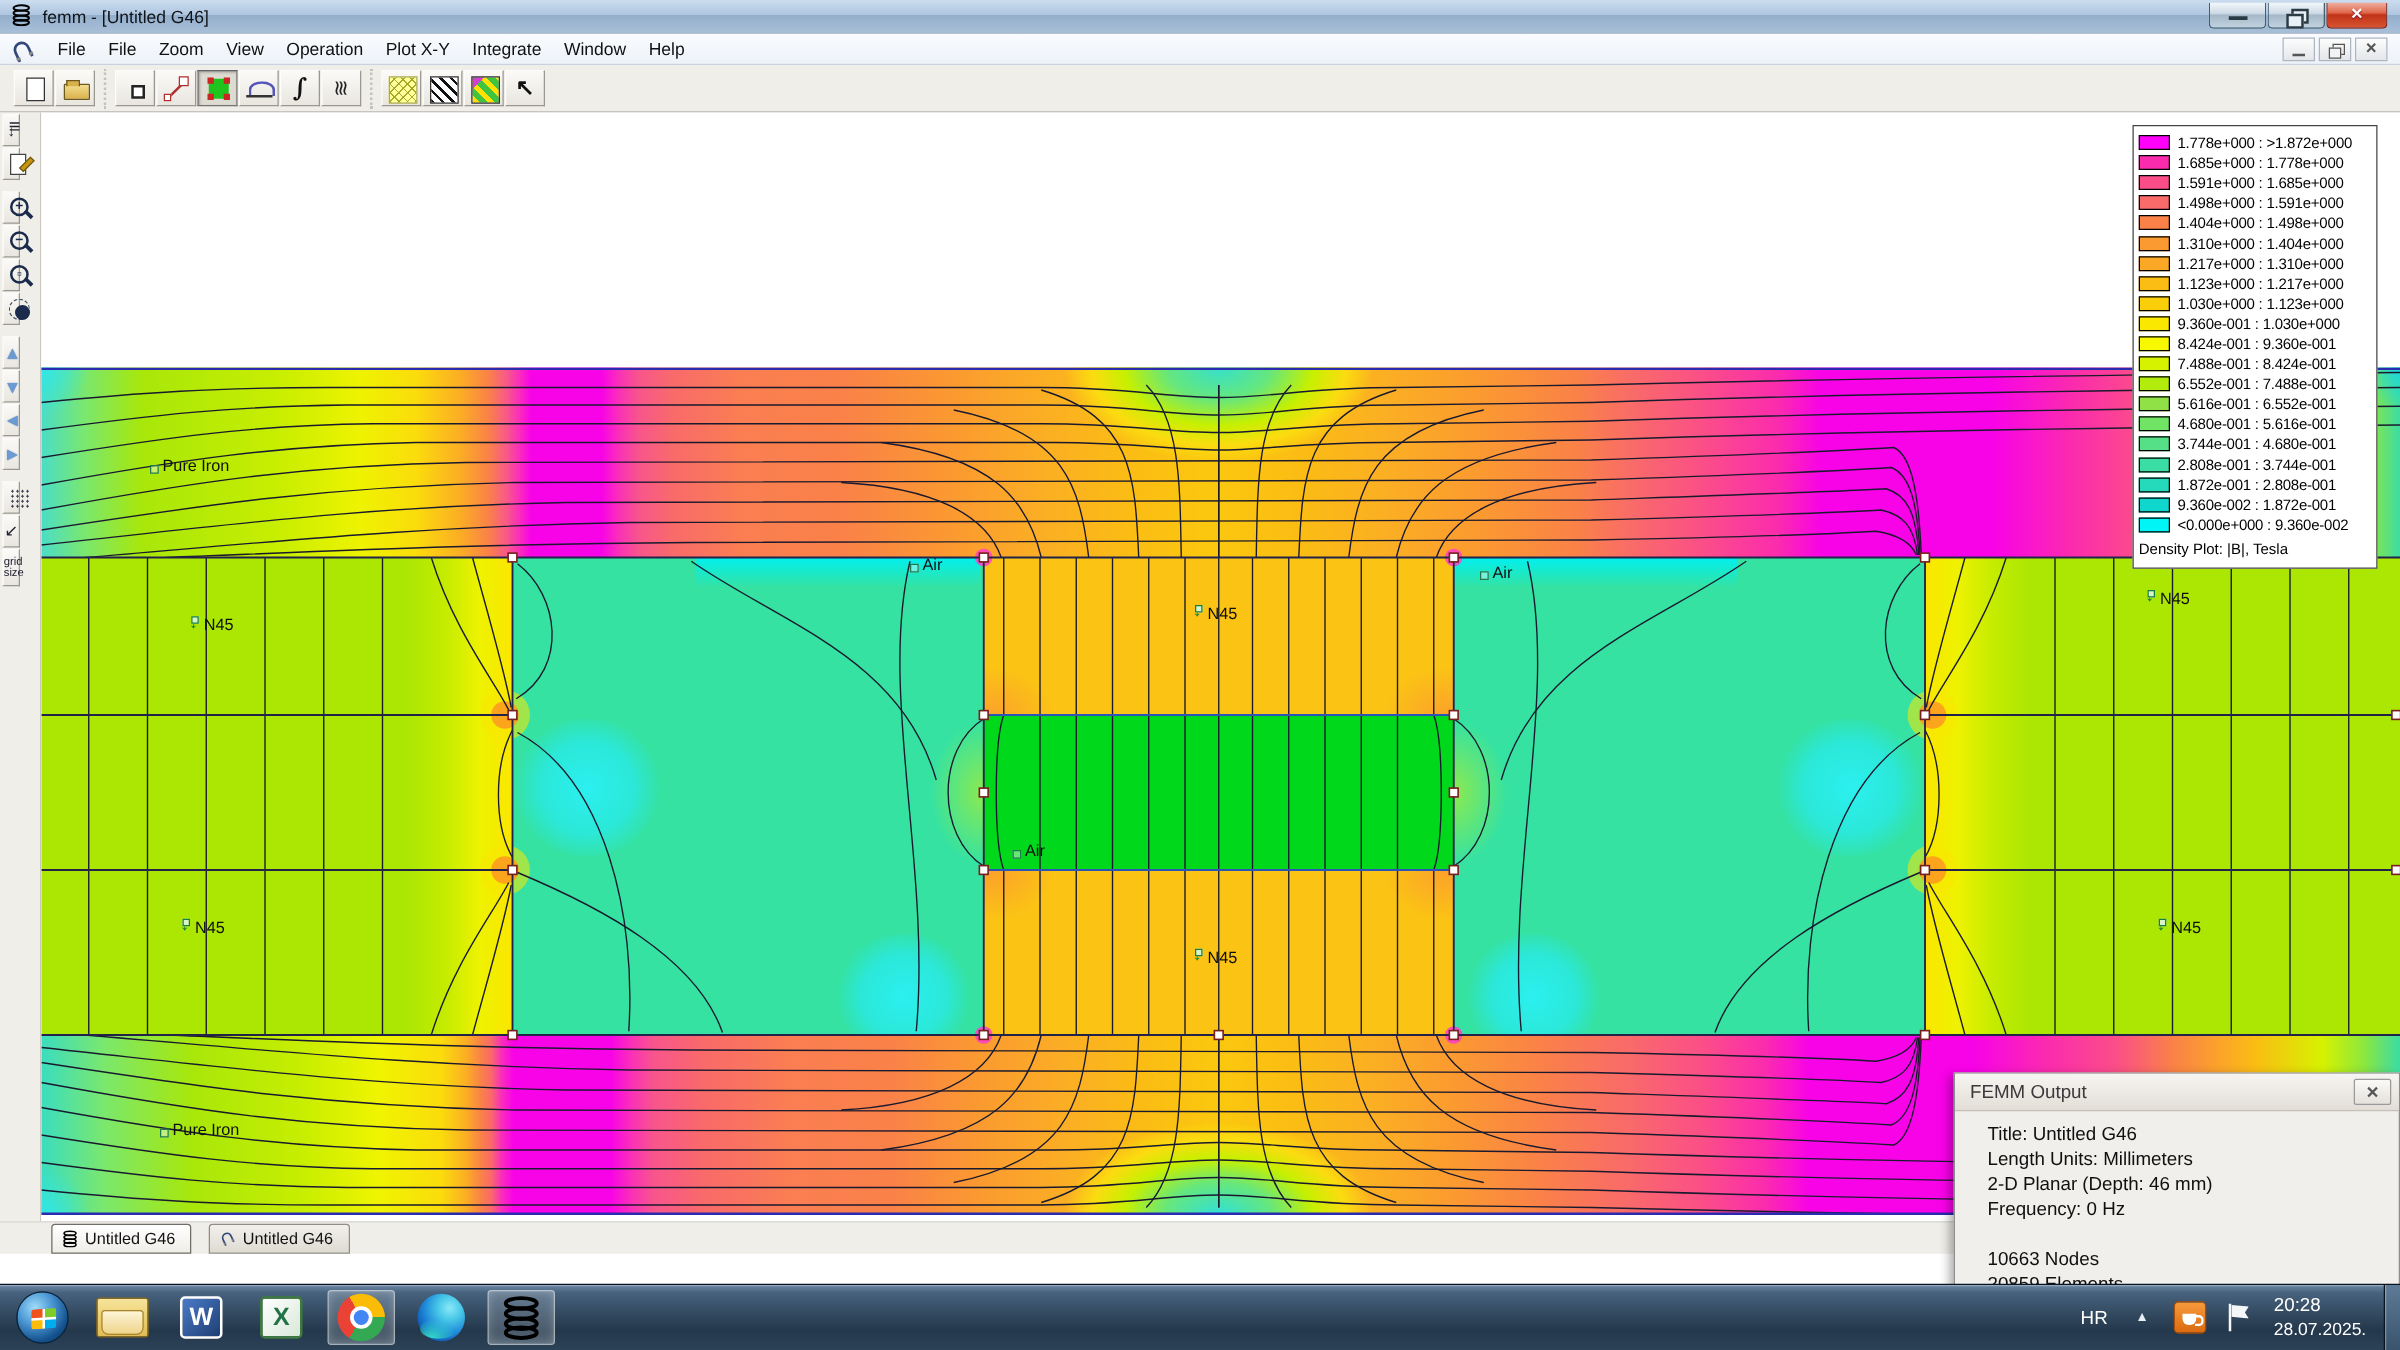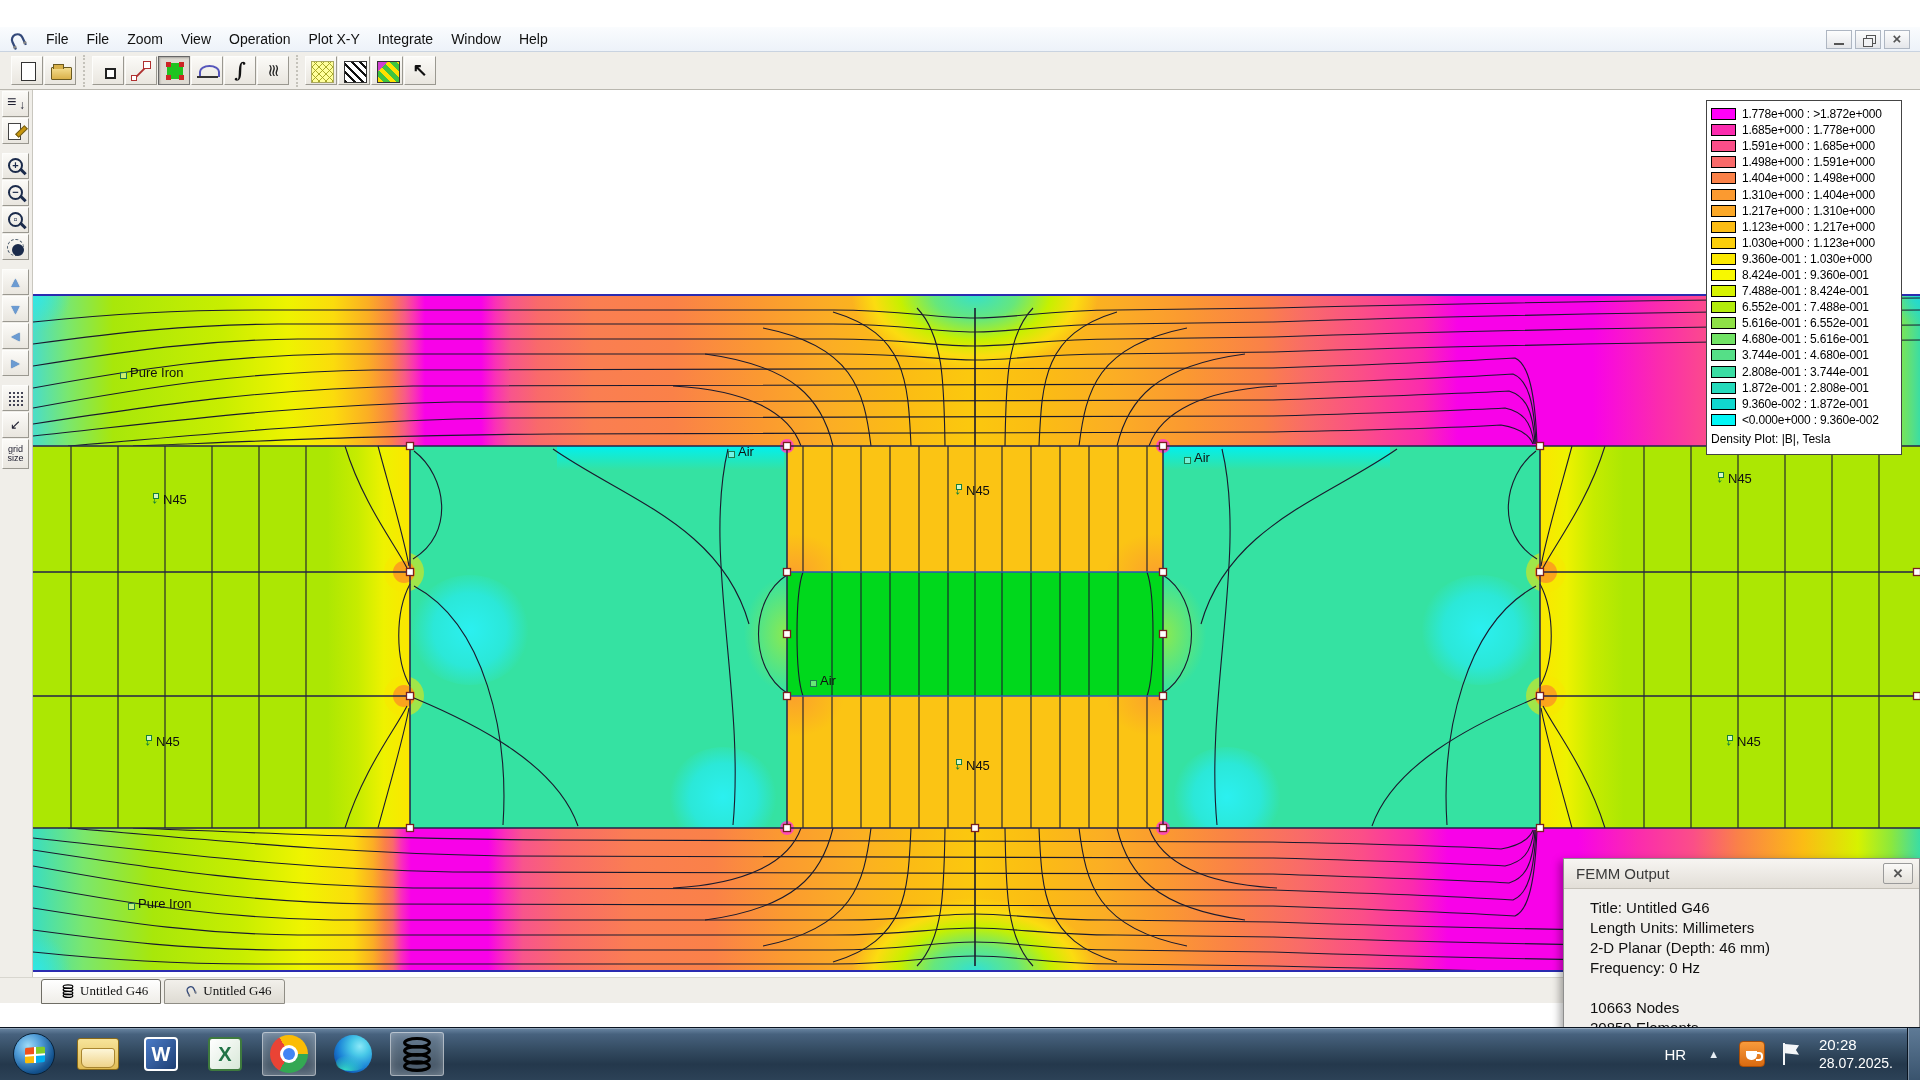--- a/index.html
+++ b/index.html
@@ -74,21 +74,21 @@
   .icon-show-mesh::before { content:""; left:5px; top:4px; width:21px; height:20px; border:1px solid #AAA860; background:#FFFF9C;
     background-image:repeating-linear-gradient(45deg,rgba(160,160,30,.9) 0 1px,transparent 1px 5px),repeating-linear-gradient(-45deg,rgba(160,160,30,.9) 0 1px,transparent 1px 5px); }
   .icon-show-density-plot::before { content:""; left:5px; top:4px; width:21px; height:20px; border:1px solid #333; background:#fff;
     background-image:repeating-linear-gradient(45deg,#111 0 2px,transparent 2px 6px); }
   .icon-show-vector-plot::before { content:""; left:5px; top:4px; width:21px; height:20px; border:1px solid #333;
     background-image:linear-gradient(135deg,#D040D0 0 22%,transparent 22%),repeating-linear-gradient(45deg,#FFE000 0 4px,#3FC43F 4px 9px); }
   .icon-pointer::before { content:"↖"; left:0; top:2px; width:100%; text-align:center; font-size:18px; font-weight:bold; color:#111; }
   
   .left-strip { position:absolute; left:0; top:90px; width:33px; height:887px; background:#F0EEE9; border-right:1px solid #C9C7BF; }
   .lt-btn {
-    width:27px; height:26px; margin:1px 0 0 2px; border:1px solid #9A9890; border-top-color:#FDFDFB; border-left-color:#FDFDFB;
+    width:14px; height:26px; margin:1px 0 0 2px; border:1px solid #9A9890; border-top-color:#FDFDFB; border-left-color:#FDFDFB;
     background:linear-gradient(180deg,#FBFAF7,#E9E6DF); position:relative; cursor:pointer; font-size:0;
   }
   .lt-btn.gap { margin-top:9px; }
   .lt-btn::before,.lt-btn::after { position:absolute; }
   .icon-point-values::before { content:"≡"; left:4px; top:1px; font-size:16px; color:#223; }
   .icon-point-values::after { content:"↓"; right:3px; top:6px; font-size:12px; color:#223; }
   .icon-edit-properties::before { content:""; left:5px; top:4px; width:11px; height:15px; background:#fff; border:1.5px solid #444; }
   .icon-edit-properties::after { content:""; left:12px; top:10px; width:11px; height:3px; background:#C8960C; border:1px solid #6B5A1F; transform:rotate(-45deg); }
   .mag::before { content:""; left:5px; top:4px; width:11px; height:11px; border:2px solid #1B2B4B; border-radius:50%; font-size:11px; line-height:10px; text-align:center; color:#1B2B4B; font-weight:bold; }
   .mag::after { content:""; left:16px; top:16px; width:8px; height:2.5px; background:#1B2B4B; transform:rotate(45deg); }
@@ -173,23 +173,23 @@
   .femm-out .fo-title { height:30px; background:linear-gradient(180deg,#F7F5F2,#E2DED7); border-bottom:1px solid #C5C1B9;
     display:flex; align-items:center; padding:0 6px 0 12px; }
   .fo-title .t { font-size:15px; color:#3A3A3A; flex:1; }
   .fo-close { width:30px; height:21px; border:1px solid #9A9A9A; border-radius:2px; background:linear-gradient(180deg,#FBFAF8,#E4E1DB);
     text-align:center; font-size:13px; font-weight:bold; color:#555; line-height:19px; cursor:pointer; }
   .fo-body { padding:10px 0 0 26px; }
   .fo-line { font-size:15px; color:#101010; height:20px; }
   
   .tabrow { position:absolute; left:0; top:977px; width:1920px; height:26px; background:#F0EEE9; border-top:1px solid #D8D6CF; }
   .tabs { position:absolute; left:41px; top:1px; display:flex; }
-  .tab { display:flex; align-items:center; gap:5px; padding:3px 12px 4px 19px; margin-right:3px;
+  .tab { display:flex; align-items:center; gap:5px; padding:3px 12px 4px 7px; margin-right:14px;
     border:1px solid #8F8D85; border-radius:3px 3px 0 0; background:linear-gradient(180deg,#F2F0EB,#DEDBD3);
-    font-size:13px; color:#111; cursor:pointer;font-family:Liberation Serif, serif; }
+    font-size:13px; color:#111; cursor:pointer; }
   .tab.active { background:linear-gradient(180deg,#FFFFFF,#EFEDE8); border-color:#6F6D65; }
   .tab svg { width:14px; height:14px; }
   .statusbar { position:absolute; left:0; top:1003px; width:1920px; height:24px; background:#EFEDE8; border-top:1px solid #B9B7AF; box-shadow:inset 0 1px 0 #FDFDFB; }
   .statusbar .coords { font-size:12px; color:#111; padding:4px 0 0 5px; }
   
   .taskbar { position:absolute; left:0; top:1027px; width:1920px; height:53px; z-index:10;
     background:linear-gradient(180deg,#6B87A4 0%,#47627E 12%,#32495F 45%,#24384C 70%,#2C4257 100%);
     border-top:1px solid #0A1420; box-shadow:inset 0 1px 0 rgba(255,255,255,.28); display:flex; align-items:center; }
   .tb-item { width:54px; height:44px; margin-left:10px; border-radius:3px; position:relative; display:flex; align-items:center; justify-content:center; cursor:pointer; flex:none; }
   .tb-item.active { background:rgba(255,255,255,.18); border:1px solid rgba(255,255,255,.5); box-shadow:inset 0 0 8px rgba(255,255,255,.25); }
@@ -233,20 +233,38 @@
   .tray .clock .time { font-size:15px; }
   .tray .clock .date { font-size:14px; }
   .show-desktop { width:13px; height:53px; border-left:1px solid #0A1420; box-shadow:inset 1px 0 0 rgba(255,255,255,.3);
     background:linear-gradient(180deg,#5E7A96,#39536D); cursor:pointer; }
 </style>
 </head>
 <body>
 
 <div class="screen">
 
+  <div class="titlebar">
+    <span class="app-icon"><svg viewBox="0 0 16 16">
+    <g fill="none" stroke="#000" stroke-width="1.4">
+      <ellipse cx="8" cy="3" rx="5.5" ry="1.9"></ellipse>
+      <ellipse cx="8" cy="6.6" rx="5.5" ry="1.9"></ellipse>
+      <ellipse cx="8" cy="10.2" rx="5.5" ry="1.9"></ellipse>
+      <ellipse cx="8" cy="13.4" rx="5.5" ry="1.9"></ellipse>
+    </g>
+  </svg></span>
+    <span class="title-text">femm - [Untitled G46]</span>
+    <div class="win-controls">
+      <div class="win-btn min"></div>
+      <div class="win-btn restore"></div>
+      <div class="win-btn close">
+          <span>×</span>
+        </div>
+    </div>
+  </div>
 
   <div class="menubar">
     <span class="doc-icon"><svg viewBox="0 0 16 16">
     <g fill="none" stroke="#33497A" stroke-width="1.6" transform="rotate(-25 8 8)">
       <path d="M4 13 V7 a4 4 0 0 1 8 0 V13"></path>
       <path d="M2.8 11.2 h2.4 M10.8 11.2 h2.4" stroke="#888"></path>
     </g>
   </svg></span>
     <div id="menu-items" style="display:flex">
         <div class="menu-item">File</div>

